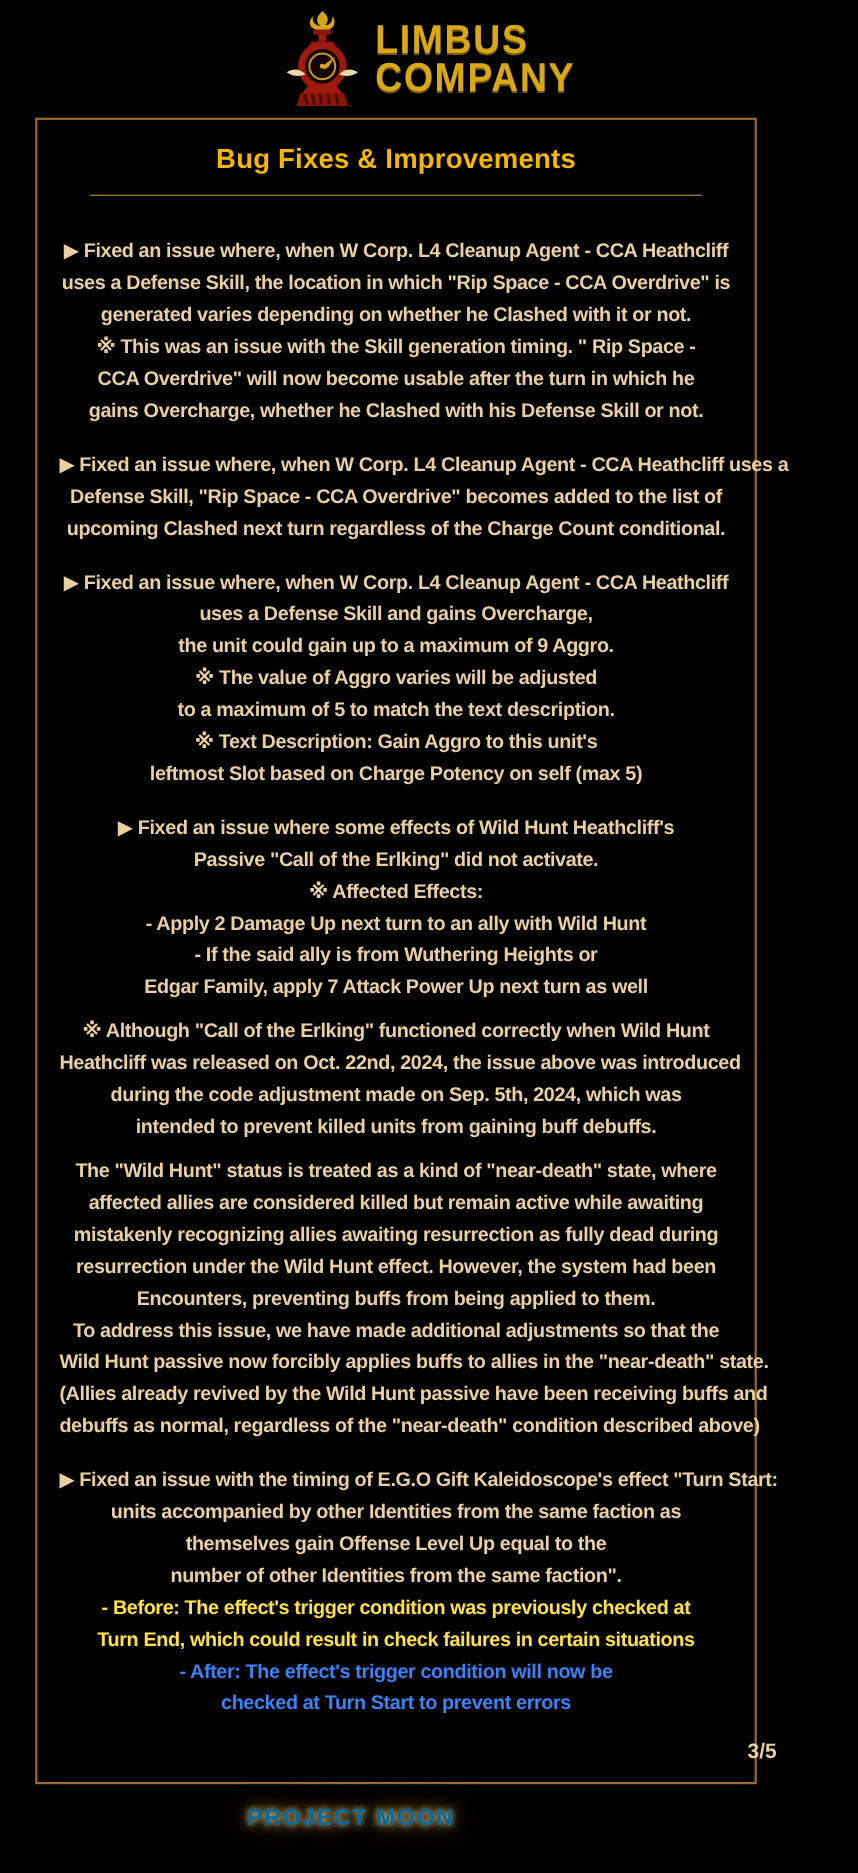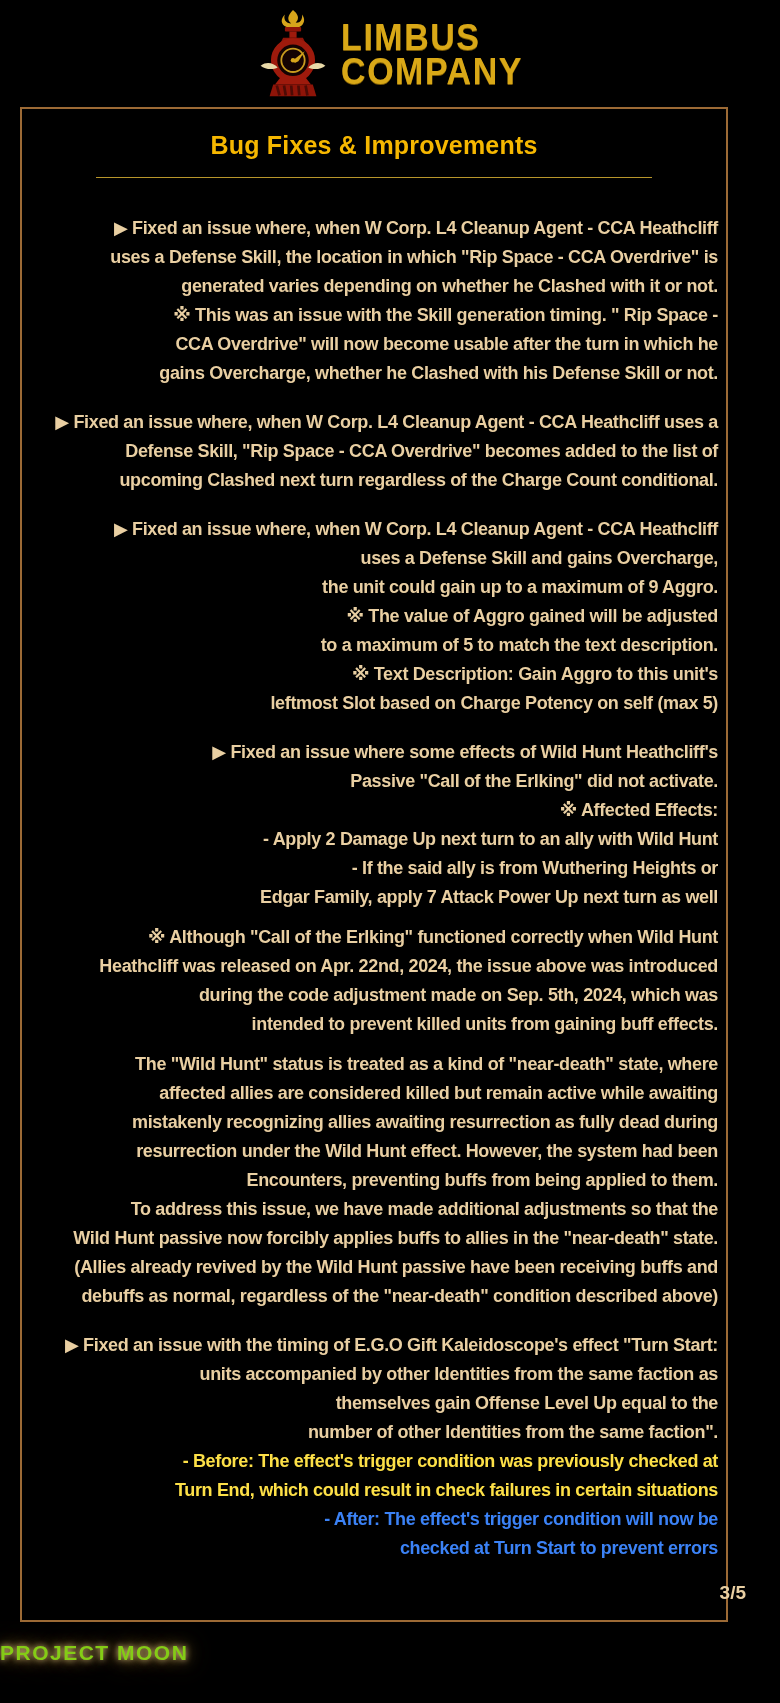--- a/index.html
+++ b/index.html
@@ -22,50 +22,50 @@
     transform:scaleY(1.08);
   }
   .wordmark .wl{
     font-size:34px;font-weight:bold;letter-spacing:1.5px;line-height:.95;
     color:#d9a817;
     text-shadow:0 1px 0 #7a5a06, 0 0 2px rgba(0,0,0,.6);
   }
 
   
   .panel{
-    position:absolute;left:20px;top:107px;width:708px;height:1515px;
+    position:absolute;left:32px;top:107px;width:656px;height:1515px;
     box-sizing:border-box;border:2px solid #9c6a35;background:#000;
   }
   .panel-title{
     margin-top:22px;text-align:center;
     font-size:25px;font-weight:bold;color:#f6b700;letter-spacing:.2px;
   }
   .title-divider{
     width:556px;height:1px;background:#b8962b;margin:17px auto 0 auto;
   }
   .notes{
-    margin-top:36px;padding:0 8px;text-align:right;
+    margin-top:36px;padding:0 20px;text-align:center;
     font-size:18px;font-weight:bold;letter-spacing:-0.35px;line-height:29px;
     color:#e9cfa2;
   }
   .para{margin-bottom:20px;}
   .para:nth-child(4),.para:nth-child(5){margin-bottom:11px;}
   .line{white-space:nowrap;}
   .line.before{color:#fde047;}
   .line.after{color:#3b82f6;}
   .page-indicator{
     position:absolute;bottom:16px;left:0;width:100%;text-align:right;
     font-size:19px;font-weight:bold;color:#e9cfa2;margin-left:20px;
   }
 
   
   .footer-brand{
-    position:absolute;top:1641px;left:0;width:638px;text-align:left;
+    position:absolute;top:1641px;left:0;width:638px;text-align:center;
     font-size:21px;font-weight:bold;letter-spacing:1.5px;
-    color:#84cc16;
+    color:#0369a1;
     text-shadow:0 0 6px rgba(255,225,150,.9),0 0 16px rgba(255,200,90,.55),0 0 28px rgba(255,190,70,.35);
   }
 </style>
 </head>
 <body>
 
 <div class="logo">
   <svg class="emblem" viewBox="0 0 80 100" xmlns="http://www.w3.org/2000/svg">
 
     <path d="M40 1 C34 7 33 12 38 16 C32 16 29 11 31 6 C26 11 26 17 33 20 L47 20 C53 17 54 11 50 6 C51 12 47 16 43 15 C48 10 45 5 40 1 Z" fill="#d7a51b"></path>
@@ -107,38 +107,38 @@
       </div>
       <div class="para">
         <div class="line body">▶ Fixed an issue where, when W Corp. L4 Cleanup Agent - CCA Heathcliff uses a</div>
         <div class="line body">Defense Skill, "Rip Space - CCA Overdrive" becomes added to the list of</div>
         <div class="line body">upcoming Clashed next turn regardless of the Charge Count conditional.</div>
       </div>
       <div class="para">
         <div class="line body">▶ Fixed an issue where, when W Corp. L4 Cleanup Agent - CCA Heathcliff</div>
         <div class="line body">uses a Defense Skill and gains Overcharge,</div>
         <div class="line body">the unit could gain up to a maximum of 9 Aggro.</div>
-        <div class="line body">※ The value of Aggro gained will be adjusted</div>
+        <div class="line body">※ The value of Aggro varies will be adjusted</div>
         <div class="line body">to a maximum of 5 to match the text description.</div>
         <div class="line body">※ Text Description: Gain Aggro to this unit's</div>
         <div class="line body">leftmost Slot based on Charge Potency on self (max 5)</div>
       </div>
       <div class="para">
         <div class="line body">▶ Fixed an issue where some effects of Wild Hunt Heathcliff's</div>
         <div class="line body">Passive "Call of the Erlking" did not activate.</div>
         <div class="line body">※ Affected Effects:</div>
         <div class="line body">- Apply 2 Damage Up next turn to an ally with Wild Hunt</div>
         <div class="line body">- If the said ally is from Wuthering Heights or</div>
         <div class="line body">Edgar Family, apply 7 Attack Power Up next turn as well</div>
       </div>
       <div class="para">
         <div class="line body">※ Although "Call of the Erlking" functioned correctly when Wild Hunt</div>
-        <div class="line body">Heathcliff was released on Apr. 22nd, 2024, the issue above was introduced</div>
+        <div class="line body">Heathcliff was released on Oct. 22nd, 2024, the issue above was introduced</div>
         <div class="line body">during the code adjustment made on Sep. 5th, 2024, which was</div>
-        <div class="line body">intended to prevent killed units from gaining buff effects.</div>
+        <div class="line body">intended to prevent killed units from gaining buff debuffs.</div>
       </div>
       <div class="para">
         <div class="line body">The "Wild Hunt" status is treated as a kind of "near-death" state, where</div>
         <div class="line body">affected allies are considered killed but remain active while awaiting</div>
         <div class="line body">mistakenly recognizing allies awaiting resurrection as fully dead during</div>
         <div class="line body">resurrection under the Wild Hunt effect. However, the system had been</div>
         <div class="line body">Encounters, preventing buffs from being applied to them.</div>
         <div class="line body">To address this issue, we have made additional adjustments so that the</div>
         <div class="line body">Wild Hunt passive now forcibly applies buffs to allies in the "near-death" state.</div>
         <div class="line body">(Allies already revived by the Wild Hunt passive have been receiving buffs and</div>

